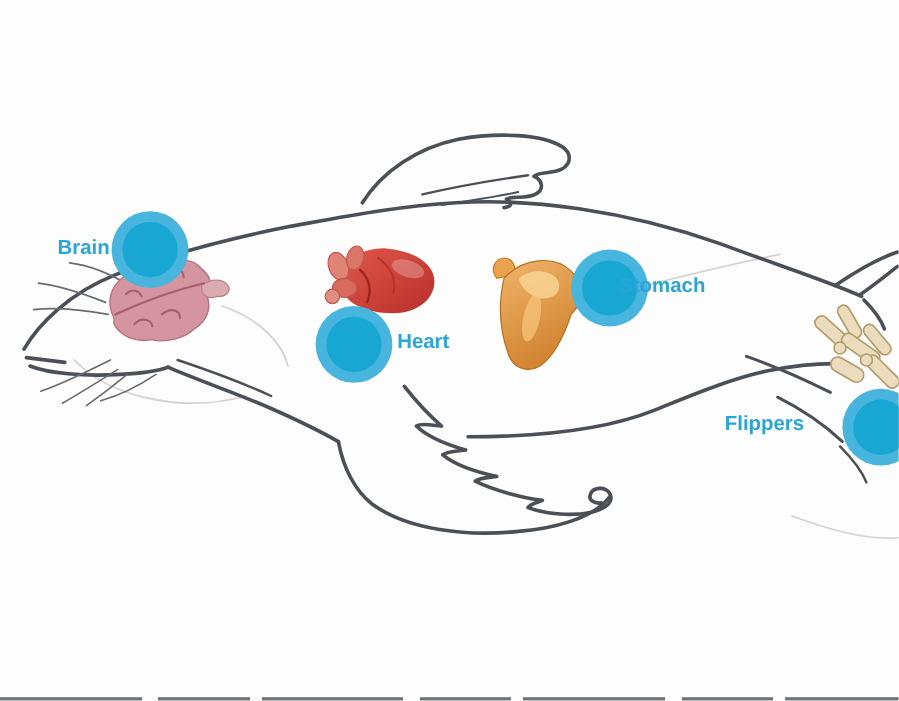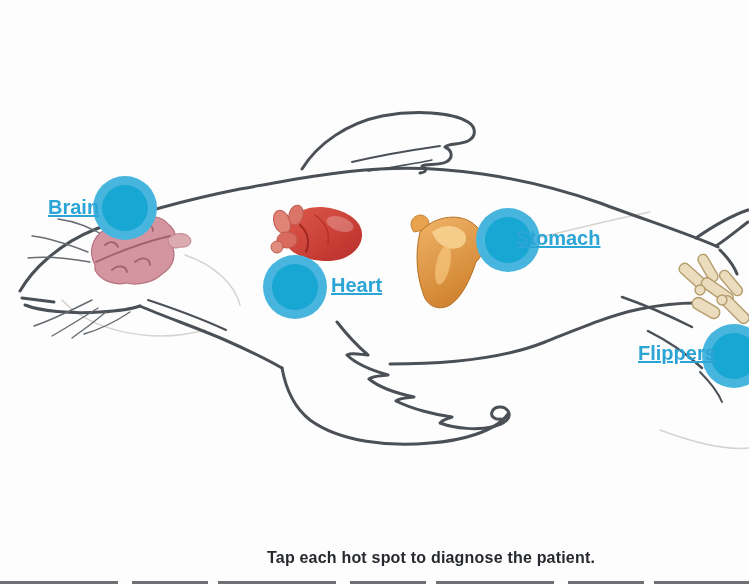--- a/index.html
+++ b/index.html
@@ -16,28 +16,27 @@
   .hotspot .core{
     position:absolute;left:9px;top:9px;width:46px;height:46px;border-radius:50%;
     background:#18a6d2;
   }
   .hotspot-brain{left:93px;top:176px;}
   .hotspot-heart{left:263px;top:255px;}
   .hotspot-stomach{left:476px;top:208px;}
   .hotspot-flippers{left:702px;top:324px;}
   
   .hs-label{
-    position:absolute;color:#2ba4d6;font-weight:700;font-size:20px;line-height:18px;
+    position:absolute;color:#2ba4d6;font-weight:700;font-size:17px;line-height:18px;
     white-space:nowrap;
-    text-decoration:underline;
   }
   .label-brain{left:48px;top:198px;}
   .label-heart{left:331px;top:276px;}
   .label-stomach{left:516px;top:229px;}
-  .label-flippers{left:638px;top:344px;}
+  .label-flippers{left:604px;top:344px;}
   
   .instruction{
     position:absolute;left:267px;top:549px;color:#26292d;font-weight:700;
     font-size:16px;letter-spacing:.2px;white-space:nowrap;
   }
   
   .bottom-bar{
     position:absolute;left:0;right:0;bottom:0;height:3px;opacity:.85;
     background:repeating-linear-gradient(90deg,
       #55595d 0px,#55595d 118px,transparent 118px,transparent 132px,
@@ -159,17 +158,16 @@
   </button>
   <button class="hotspot hotspot-flippers" aria-label="Flippers">
     <span class="core"></span>
   </button>
 
   <div class="hs-label label-brain">Brain</div>
   <div class="hs-label label-heart">Heart</div>
   <div class="hs-label label-stomach">Stomach</div>
   <div class="hs-label label-flippers">Flippers</div>
 
-  <div class="instruction">Tap each hot spot to diagnose the patient.</div>
 
   <div class="bottom-bar"></div>
 
 </div>
 
 </body></html>

